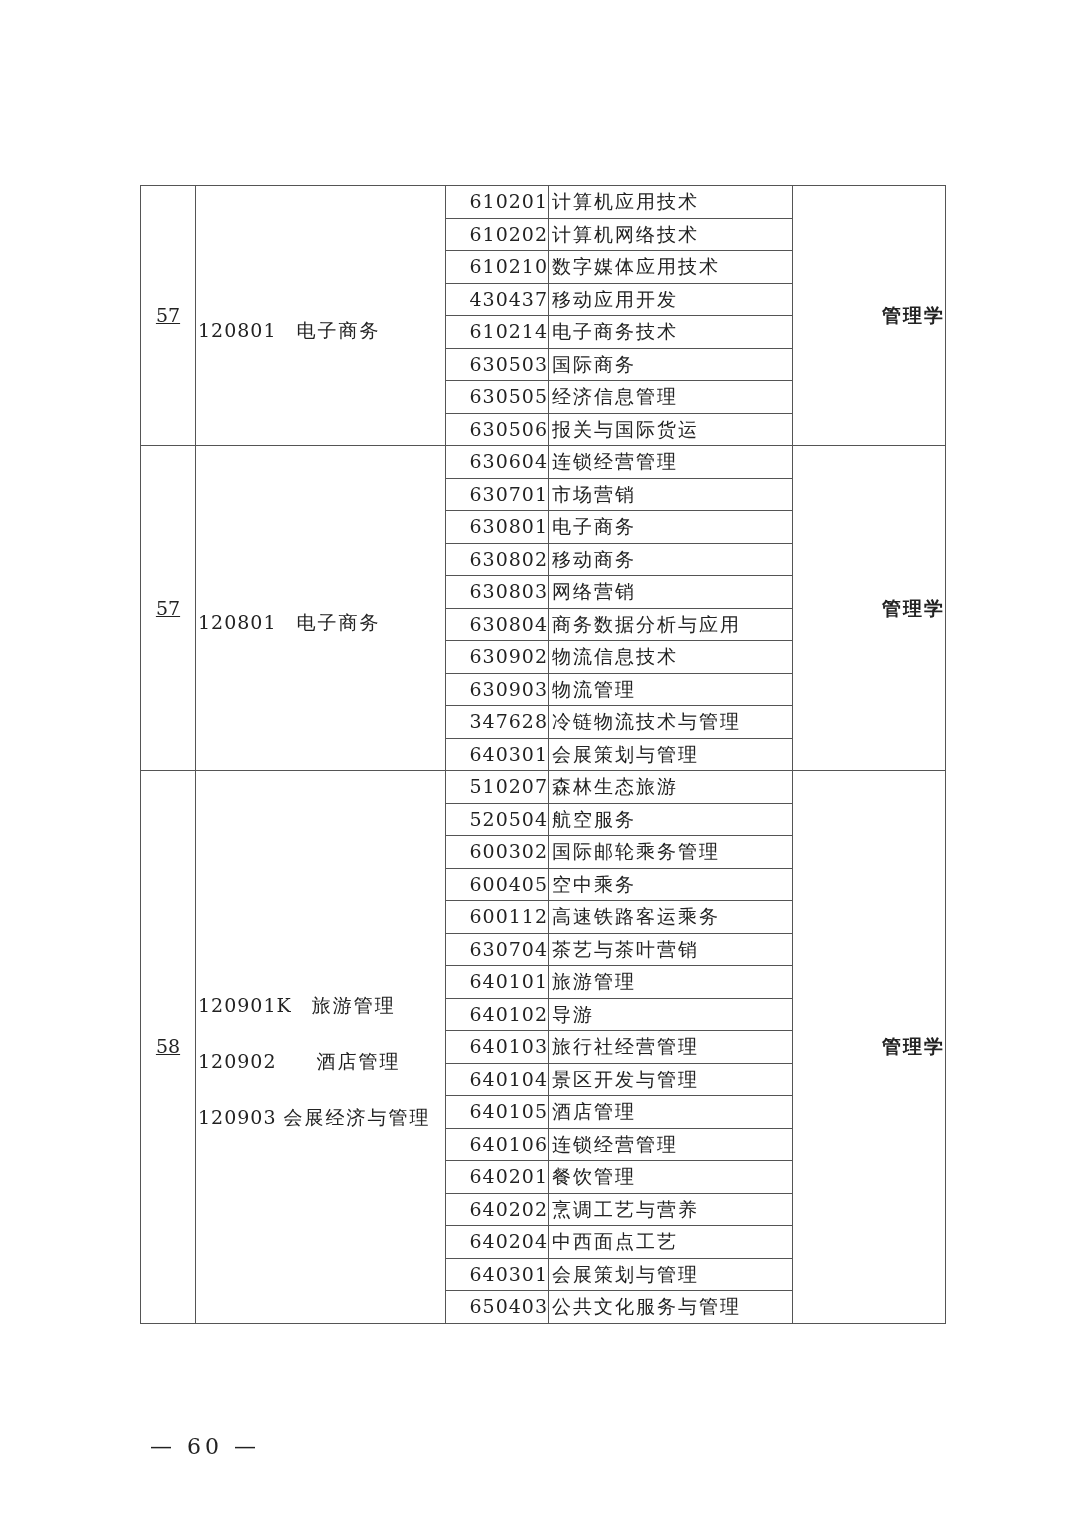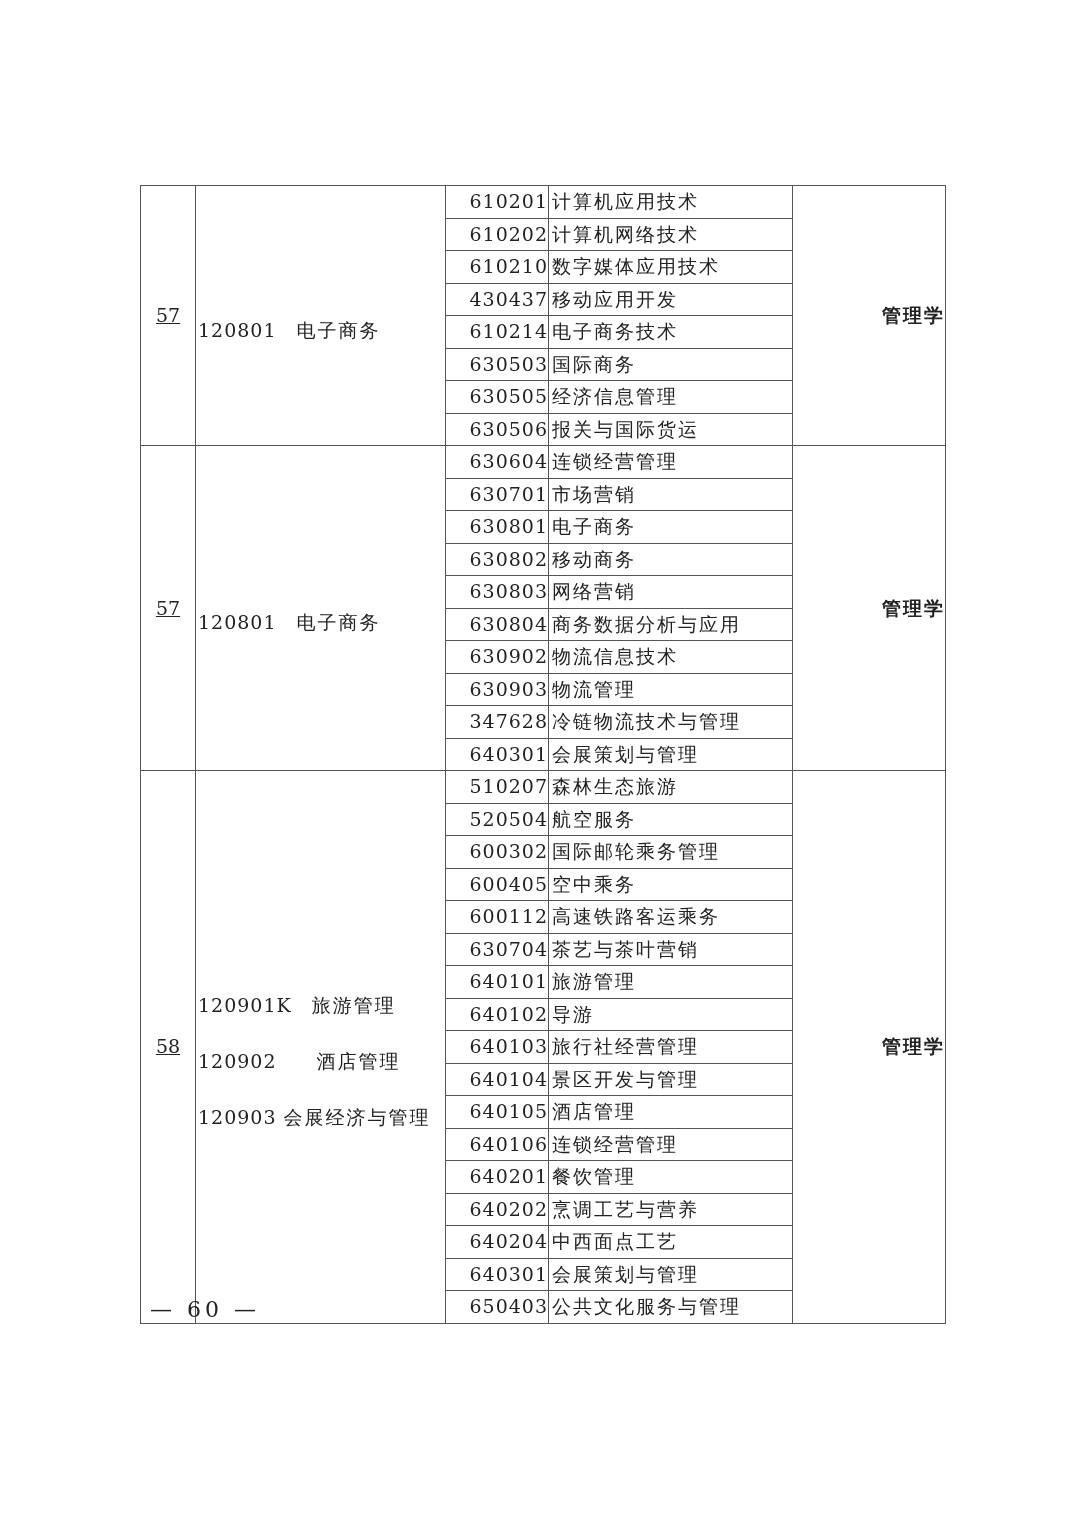--- a/index.html
+++ b/index.html
@@ -11,21 +11,21 @@
          font-size: 19px; line-height: 31px; vertical-align: middle; white-space: nowrap; }
   col.c1 { width: 55px; } col.c2 { width: 250px; } col.c3 { width: 103px; }
   col.c4 { width: 244px; } col.c5 { width: 153px; }
   td.num { text-align: center; text-decoration: underline; }
   td.major-name { padding-left: 2px !important; }
   td.code { text-align: right; letter-spacing: 1px; }
   td.pname { padding-left: 3px !important; letter-spacing: 2px; }
   td.cat { text-align: right; letter-spacing: 2px; font-weight: bold; }
   .mline { display: block; line-height: 28px; letter-spacing: 1px; margin-top: 28px; }
   .mline .mcode { display: inline-block; letter-spacing: 1px; }
-  .page-num { position: absolute; left: 150px; top: 1297px; font-size: 22px; letter-spacing: 4px; }
+  .page-num { position: absolute; left: 150px; top: 1434px; font-size: 22px; letter-spacing: 4px; }
 </style>
 </head>
 <body>
 
 <table class="major">
   <colgroup>
       <col class="c1">
       <col class="c2">
       <col class="c3">
       <col class="c4">

